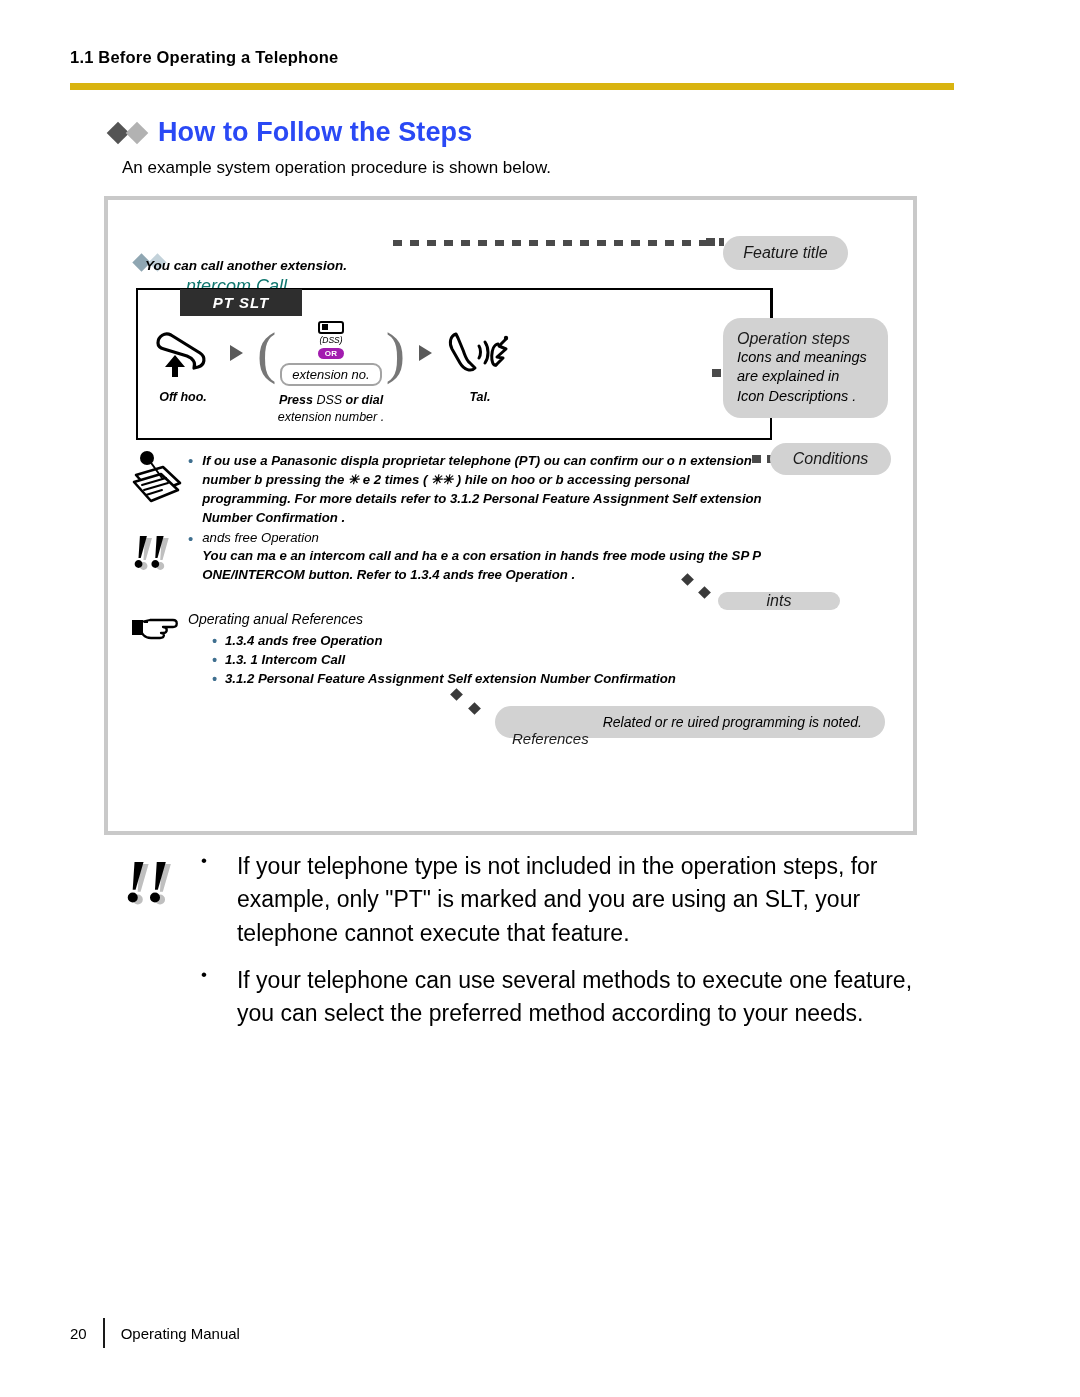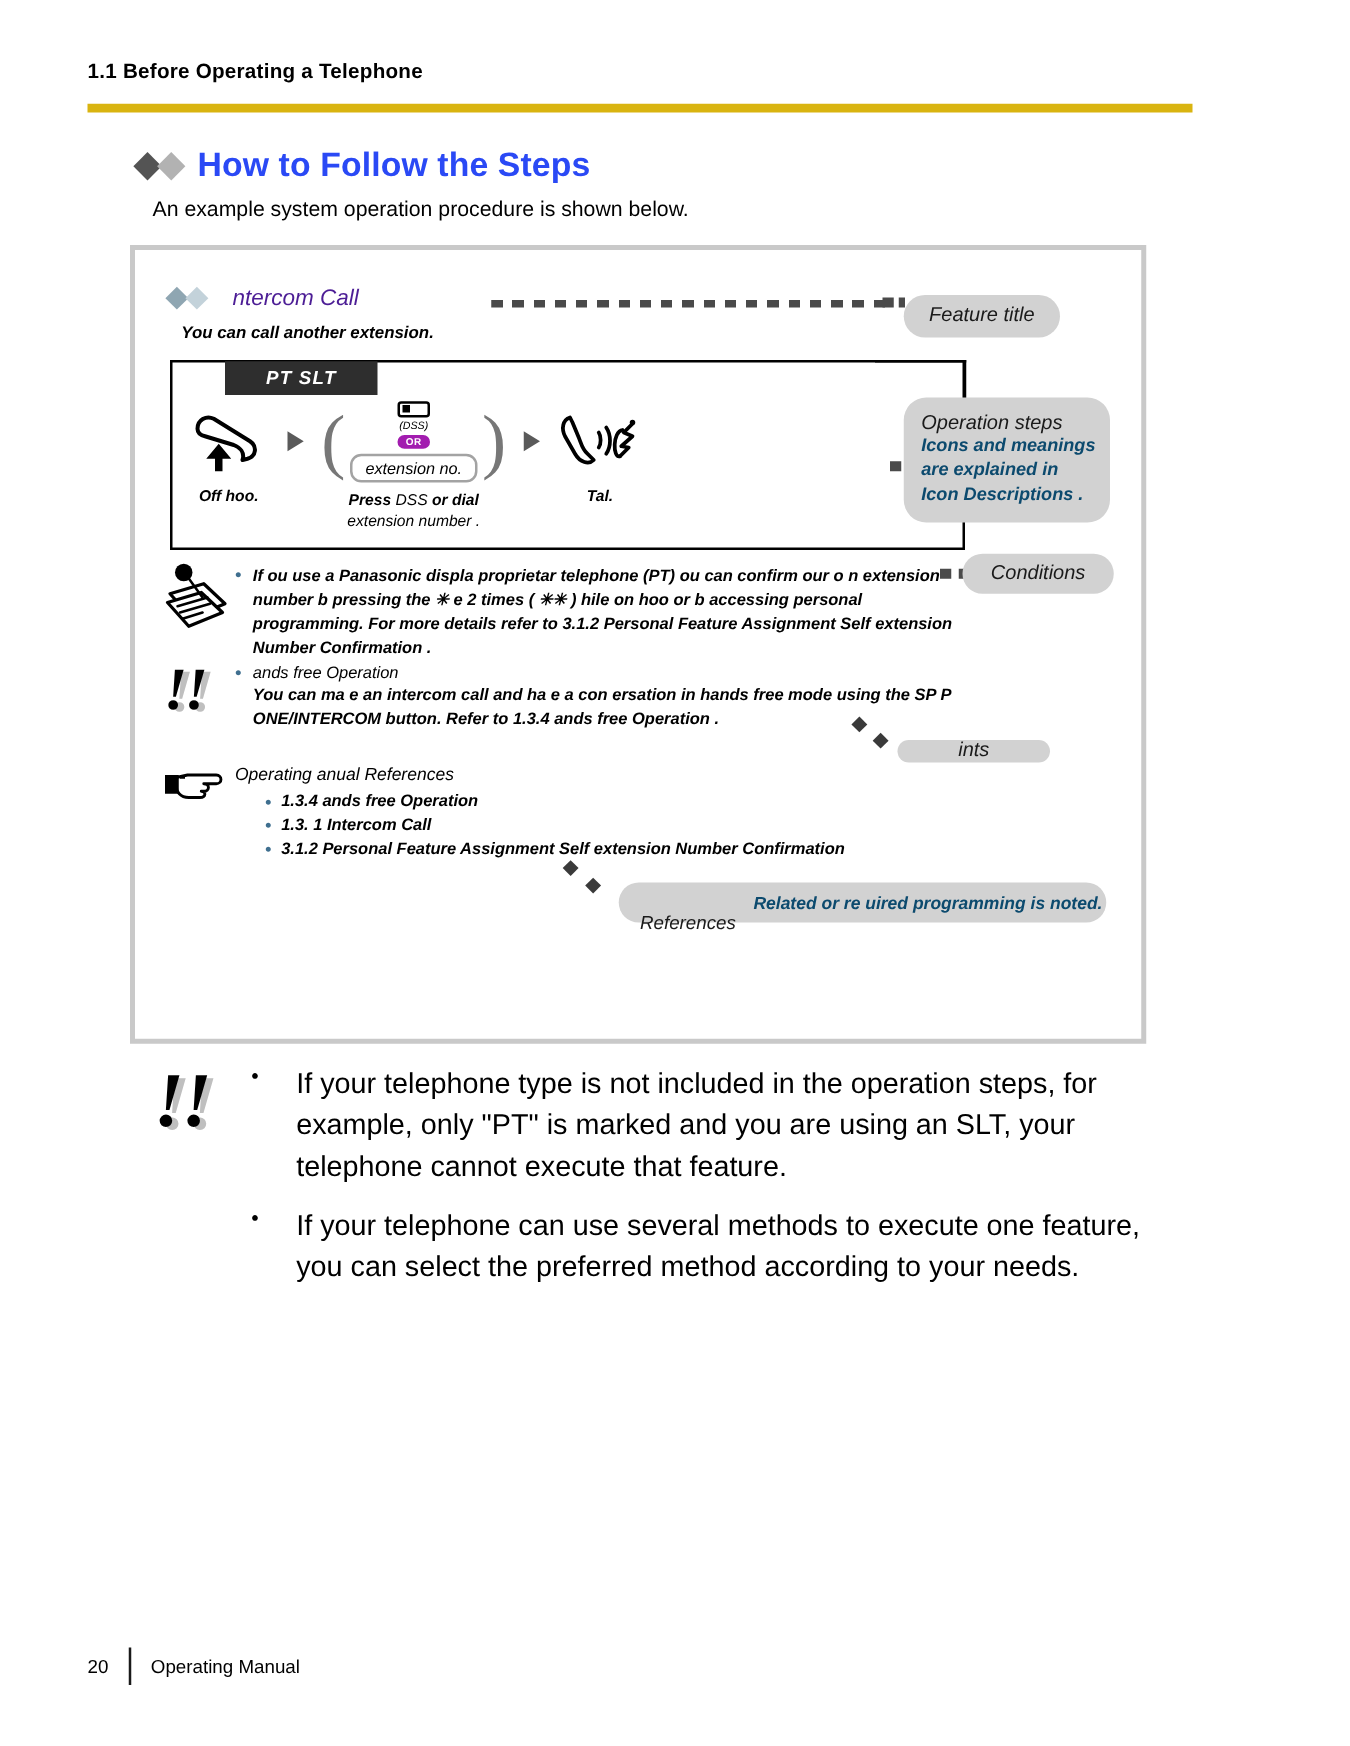--- a/index.html
+++ b/index.html
@@ -83,23 +83,24 @@
     left: 135px;
     top: 228px;
     display: flex;
     align-items: center;
   }
   .diamond-sm { width: 13px; height: 13px; transform: rotate(45deg); }
   .diamond-sm.a { background: #8fa6b2; }
   .diamond-sm.b { background: #c3d2da; margin-left: 3px; }
   #feature-title {
     margin-left: 22px;
-    color: #4c1d95;
+    color: #0f766e;
     font-size: 18px;
     font-style: italic;
+    margin-top: 48px;
   }
   #feature-sub {
     position: absolute;
     left: 145px;
     top: 258px;
     font-size: 13.5px;
     font-weight: bold;
     font-style: italic;
   }
 
@@ -287,23 +288,23 @@
     justify-content: center;
     box-sizing: border-box;
   }
   .callout .c-lead {
     font-size: 16px;
     font-style: italic;
     color: #1a1a1a;
   }
   .callout .c-bold {
     font-size: 14.5px;
-    font-weight: bold;
-    font-style: italic;
-    color: #0c4a6e;
+    font-weight: normal;
+    font-style: italic;
+    color: #000000;
     line-height: 1.32;
   }
 
   #callout-feature {
     left: 723px; top: 236px; width: 125px; height: 34px;
     align-items: center;
   }
   #callout-steps {
     left: 723px; top: 318px; width: 165px; height: 100px;
     padding: 10px 0 10px 14px;

